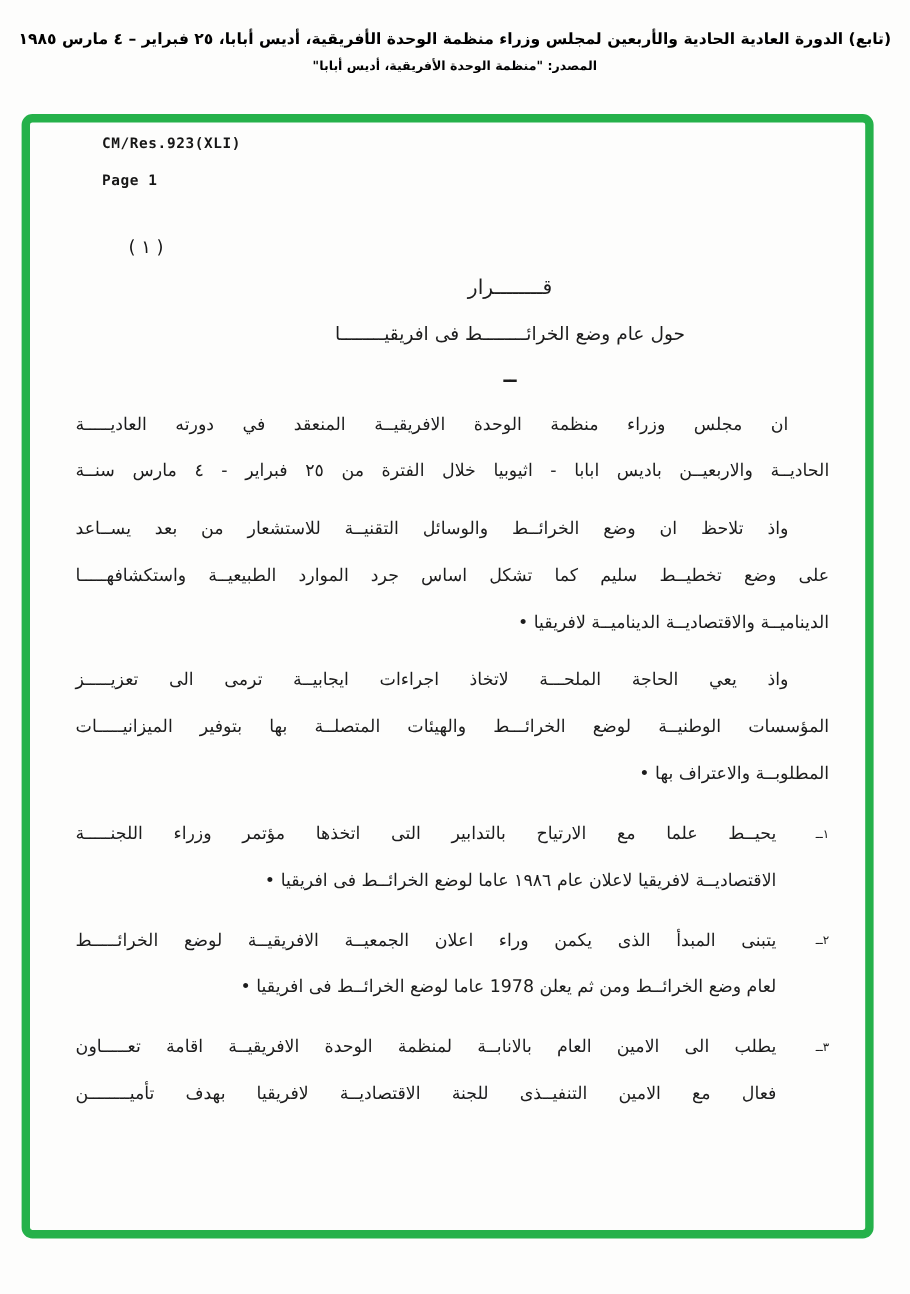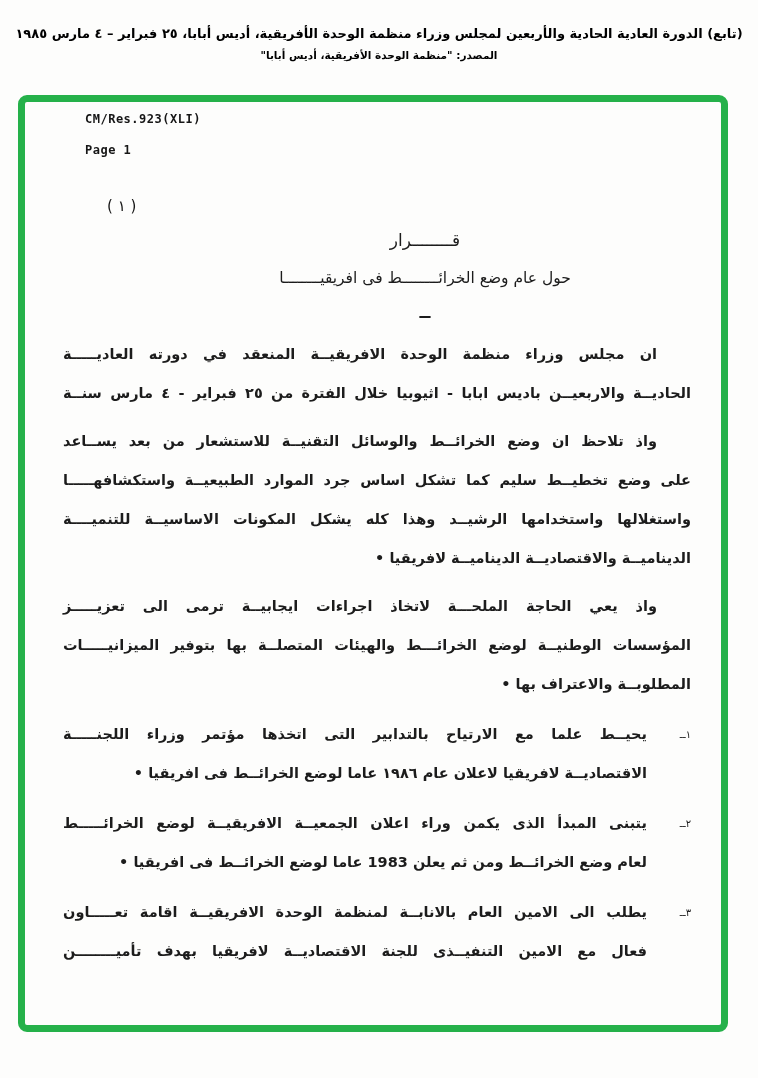--- a/index.html
+++ b/index.html
@@ -52,21 +52,20 @@
   .divider{font-size:16px;font-weight:bold;line-height:20px;margin-top:13px;}
 
   
   .bodytext{margin:12px 30px 0 38px;direction:rtl;font-size:14.5px;}
   .para{margin-top:9px;}
   .para:first-child{margin-top:0;}
   .line{
     line-height:39px;
     text-align:right;
     white-space:normal;
-    font-weight:bold;
   }
   .line.j{
     text-align:justify;
     text-align-last:justify;
     text-justify:inter-word;
   }
   .line.indent{padding-right:34px;}
 
   
   .item{display:flex;direction:rtl;margin-top:11px;}
@@ -107,21 +106,20 @@
     <div class="bodytext">
 
       <div class="para">
         <div class="line j indent">ان مجلس  وزراء منظمة الوحدة الافريقيــة المنعقد  في  دورته العاديـــــة</div>
         <div class="line j">الحاديــة والاربعيــن باديس ابابا - اثيوبيا خلال الفترة من ٢٥ فبراير - ٤  مارس سنــة</div>
       </div>
 
       <div class="para">
         <div class="line j indent">واذ تلاحظ ان وضع الخرائــط والوسائل التقنيــة للاستشعار من بعد يســاعد</div>
         <div class="line j">على وضع تخطيــط سليم كما تشكل اساس  جرد  الموارد الطبيعيــة واستكشافهـــــا</div>
-        <div class="line j">واستغلالها  واستخدامها الرشيــد  وهذا كله يشكل المكونات الاساسيــة للتنميــــة</div>
         <div class="line">الديناميــة والاقتصاديــة الديناميــة لافريقيا •</div>
       </div>
 
       <div class="para">
         <div class="line j indent">واذ يعي الحاجة الملحـــة لاتخاذ اجراءات  ايجابيــة ترمى الى تعزيـــــز</div>
         <div class="line j">المؤسسات الوطنيــة لوضع الخرائـــط والهيئات المتصلــة بها بتوفير الميزانيـــــات</div>
         <div class="line">المطلوبــة  والاعتراف بها •</div>
       </div>
 
       <div class="item">
@@ -129,21 +127,21 @@
         <div class="item-text">
           <div class="line j">يحيــط علما مع  الارتياح  بالتدابير التى  اتخذها مؤتمر وزراء اللجنـــــة</div>
           <div class="line">الاقتصاديــة لافريقيا لاعلان عام ١٩٨٦ عاما لوضع الخرائــط  فى افريقيا •</div>
         </div>
       </div>
 
       <div class="item">
         <div class="item-num">٢ــ</div>
         <div class="item-text">
           <div class="line j">يتبنى المبدأ الذى يكمن وراء اعلان الجمعيــة الافريقيــة لوضع  الخرائـــــط</div>
-          <div class="line">لعام وضع  الخرائــط ومن ثم يعلن  1983 عاما لوضع الخرائــط فى افريقيا •</div>
+          <div class="line">لعام وضع  الخرائــط ومن ثم يعلن  1978 عاما لوضع الخرائــط فى افريقيا •</div>
         </div>
       </div>
 
       <div class="item">
         <div class="item-num">٣ــ</div>
         <div class="item-text">
           <div class="line j">يطلب  الى الامين العام بالانابــة لمنظمة الوحدة الافريقيــة اقامة تعـــــاون</div>
           <div class="line j">فعال مع الامين التنفيــذى للجنة الاقتصاديــة لافريقيا بهدف  تأميــــــــن</div>
         </div>
       </div>

